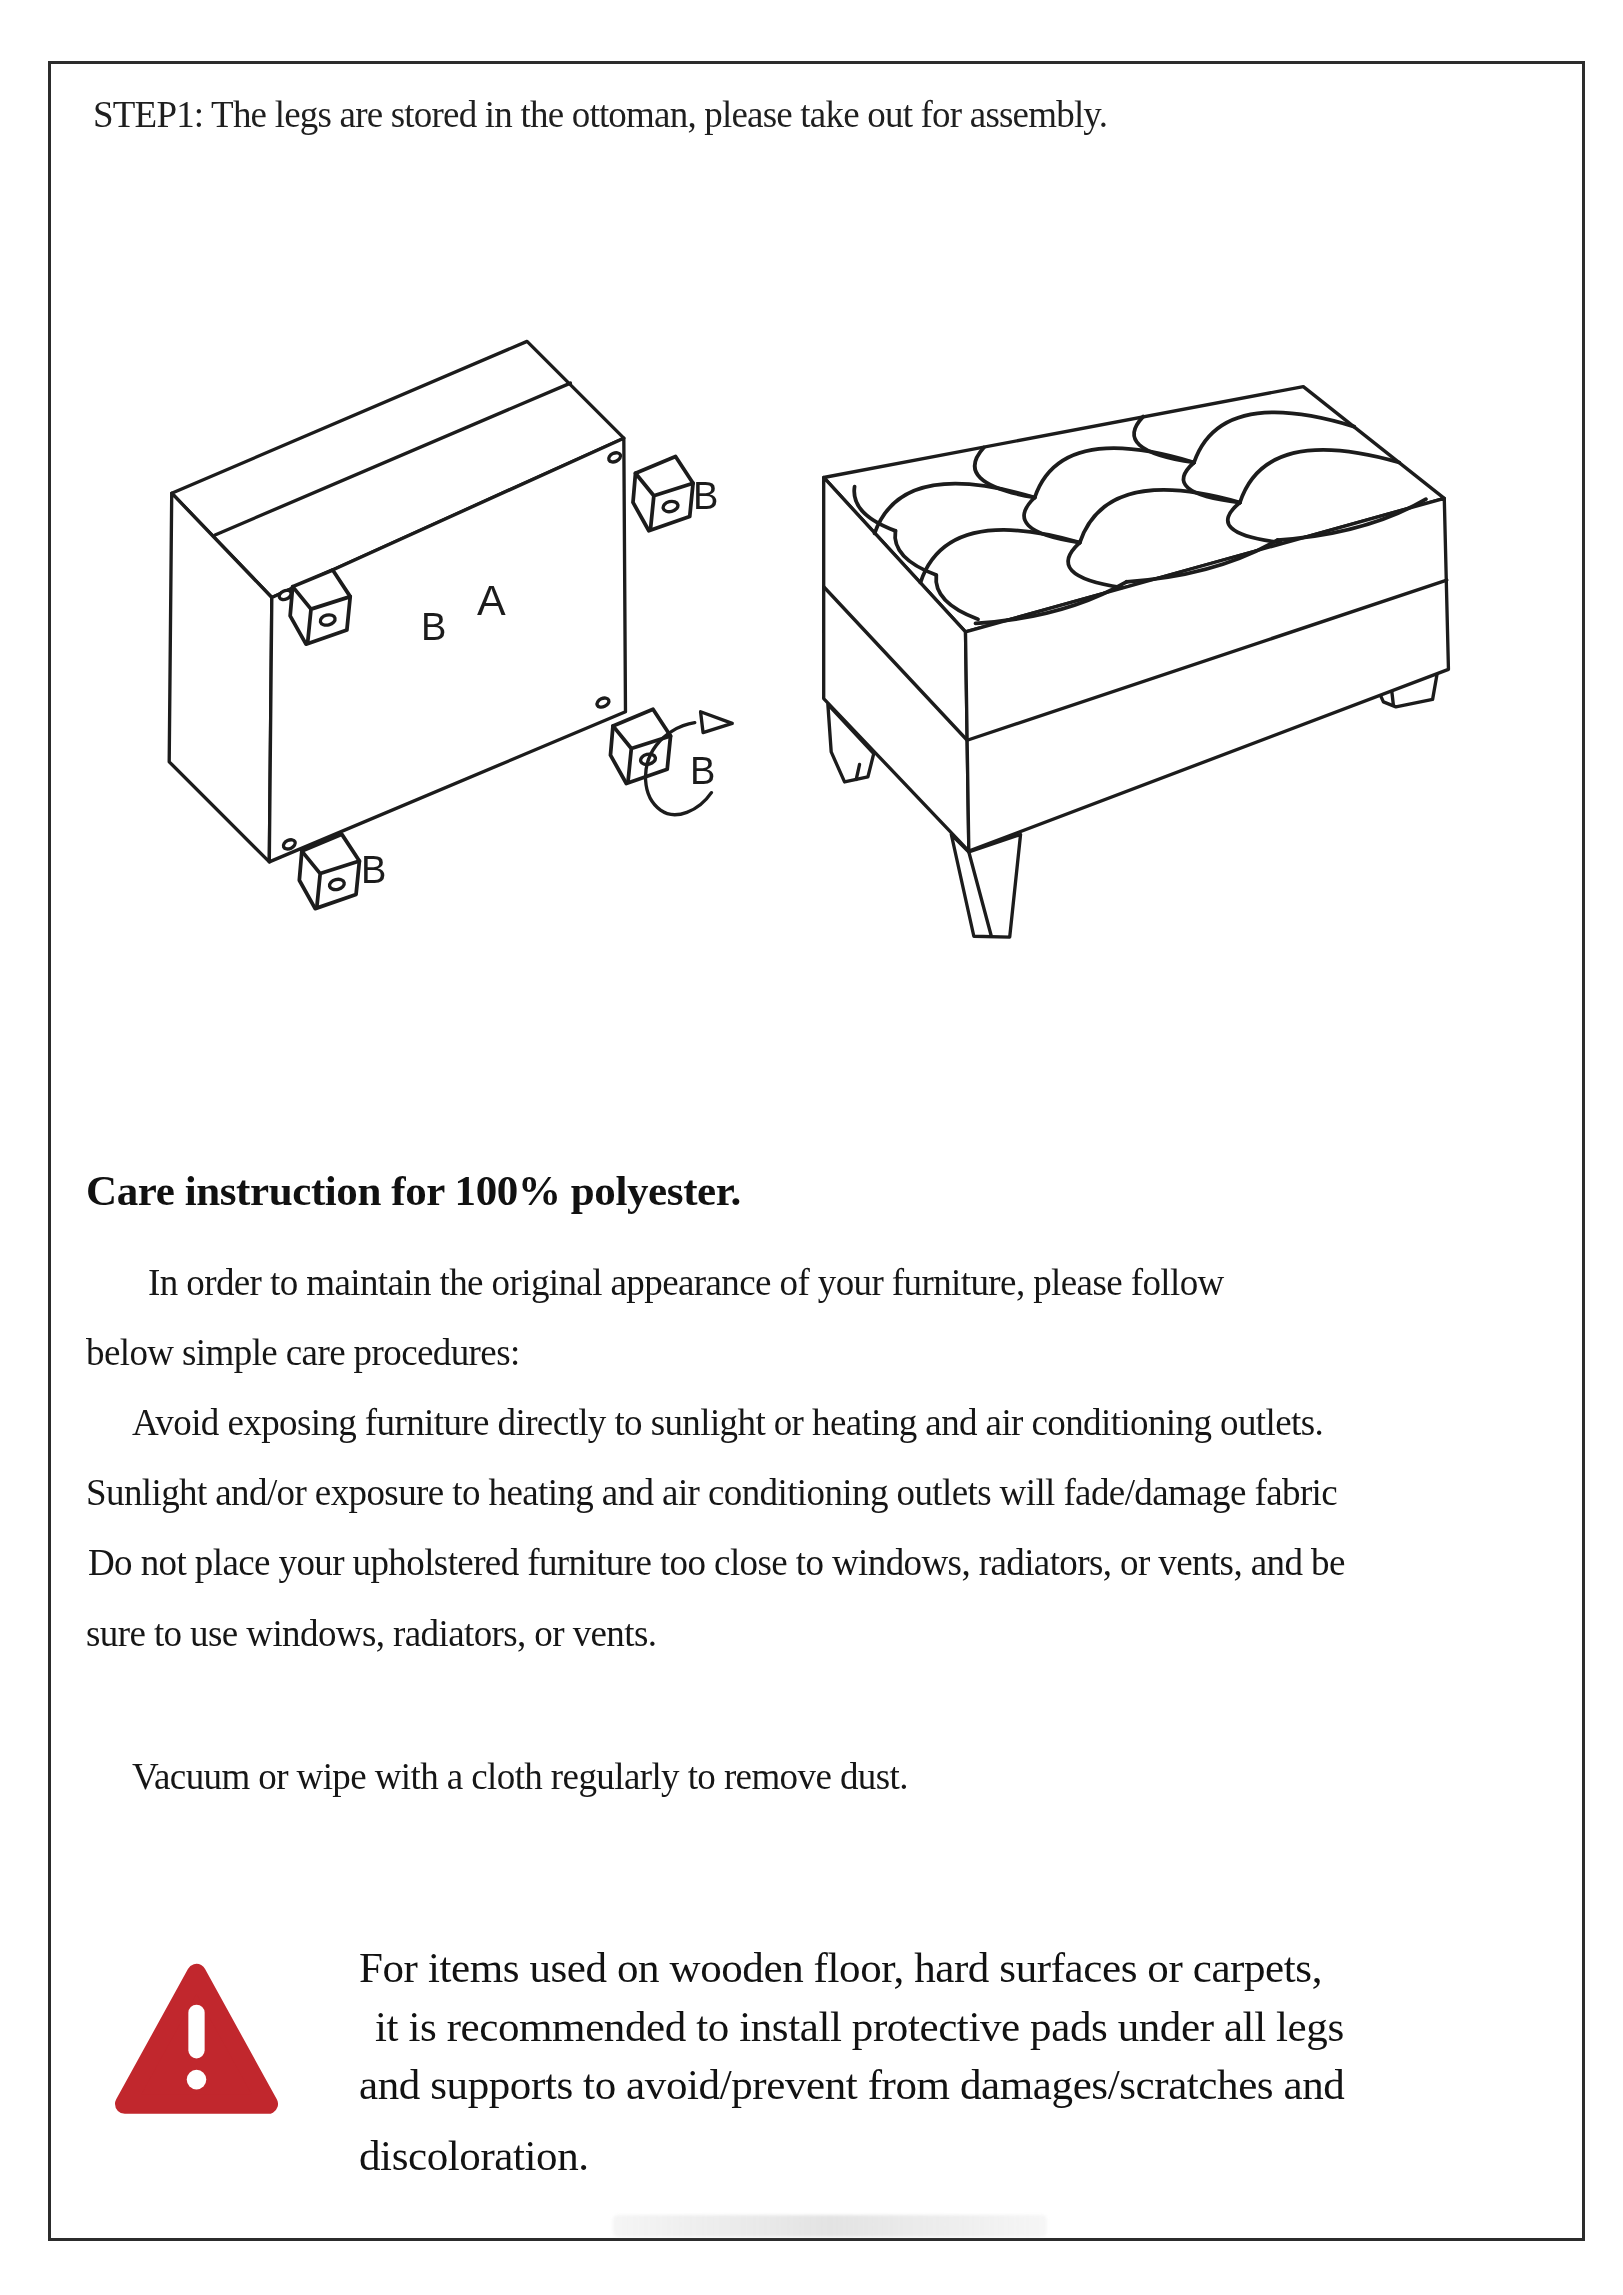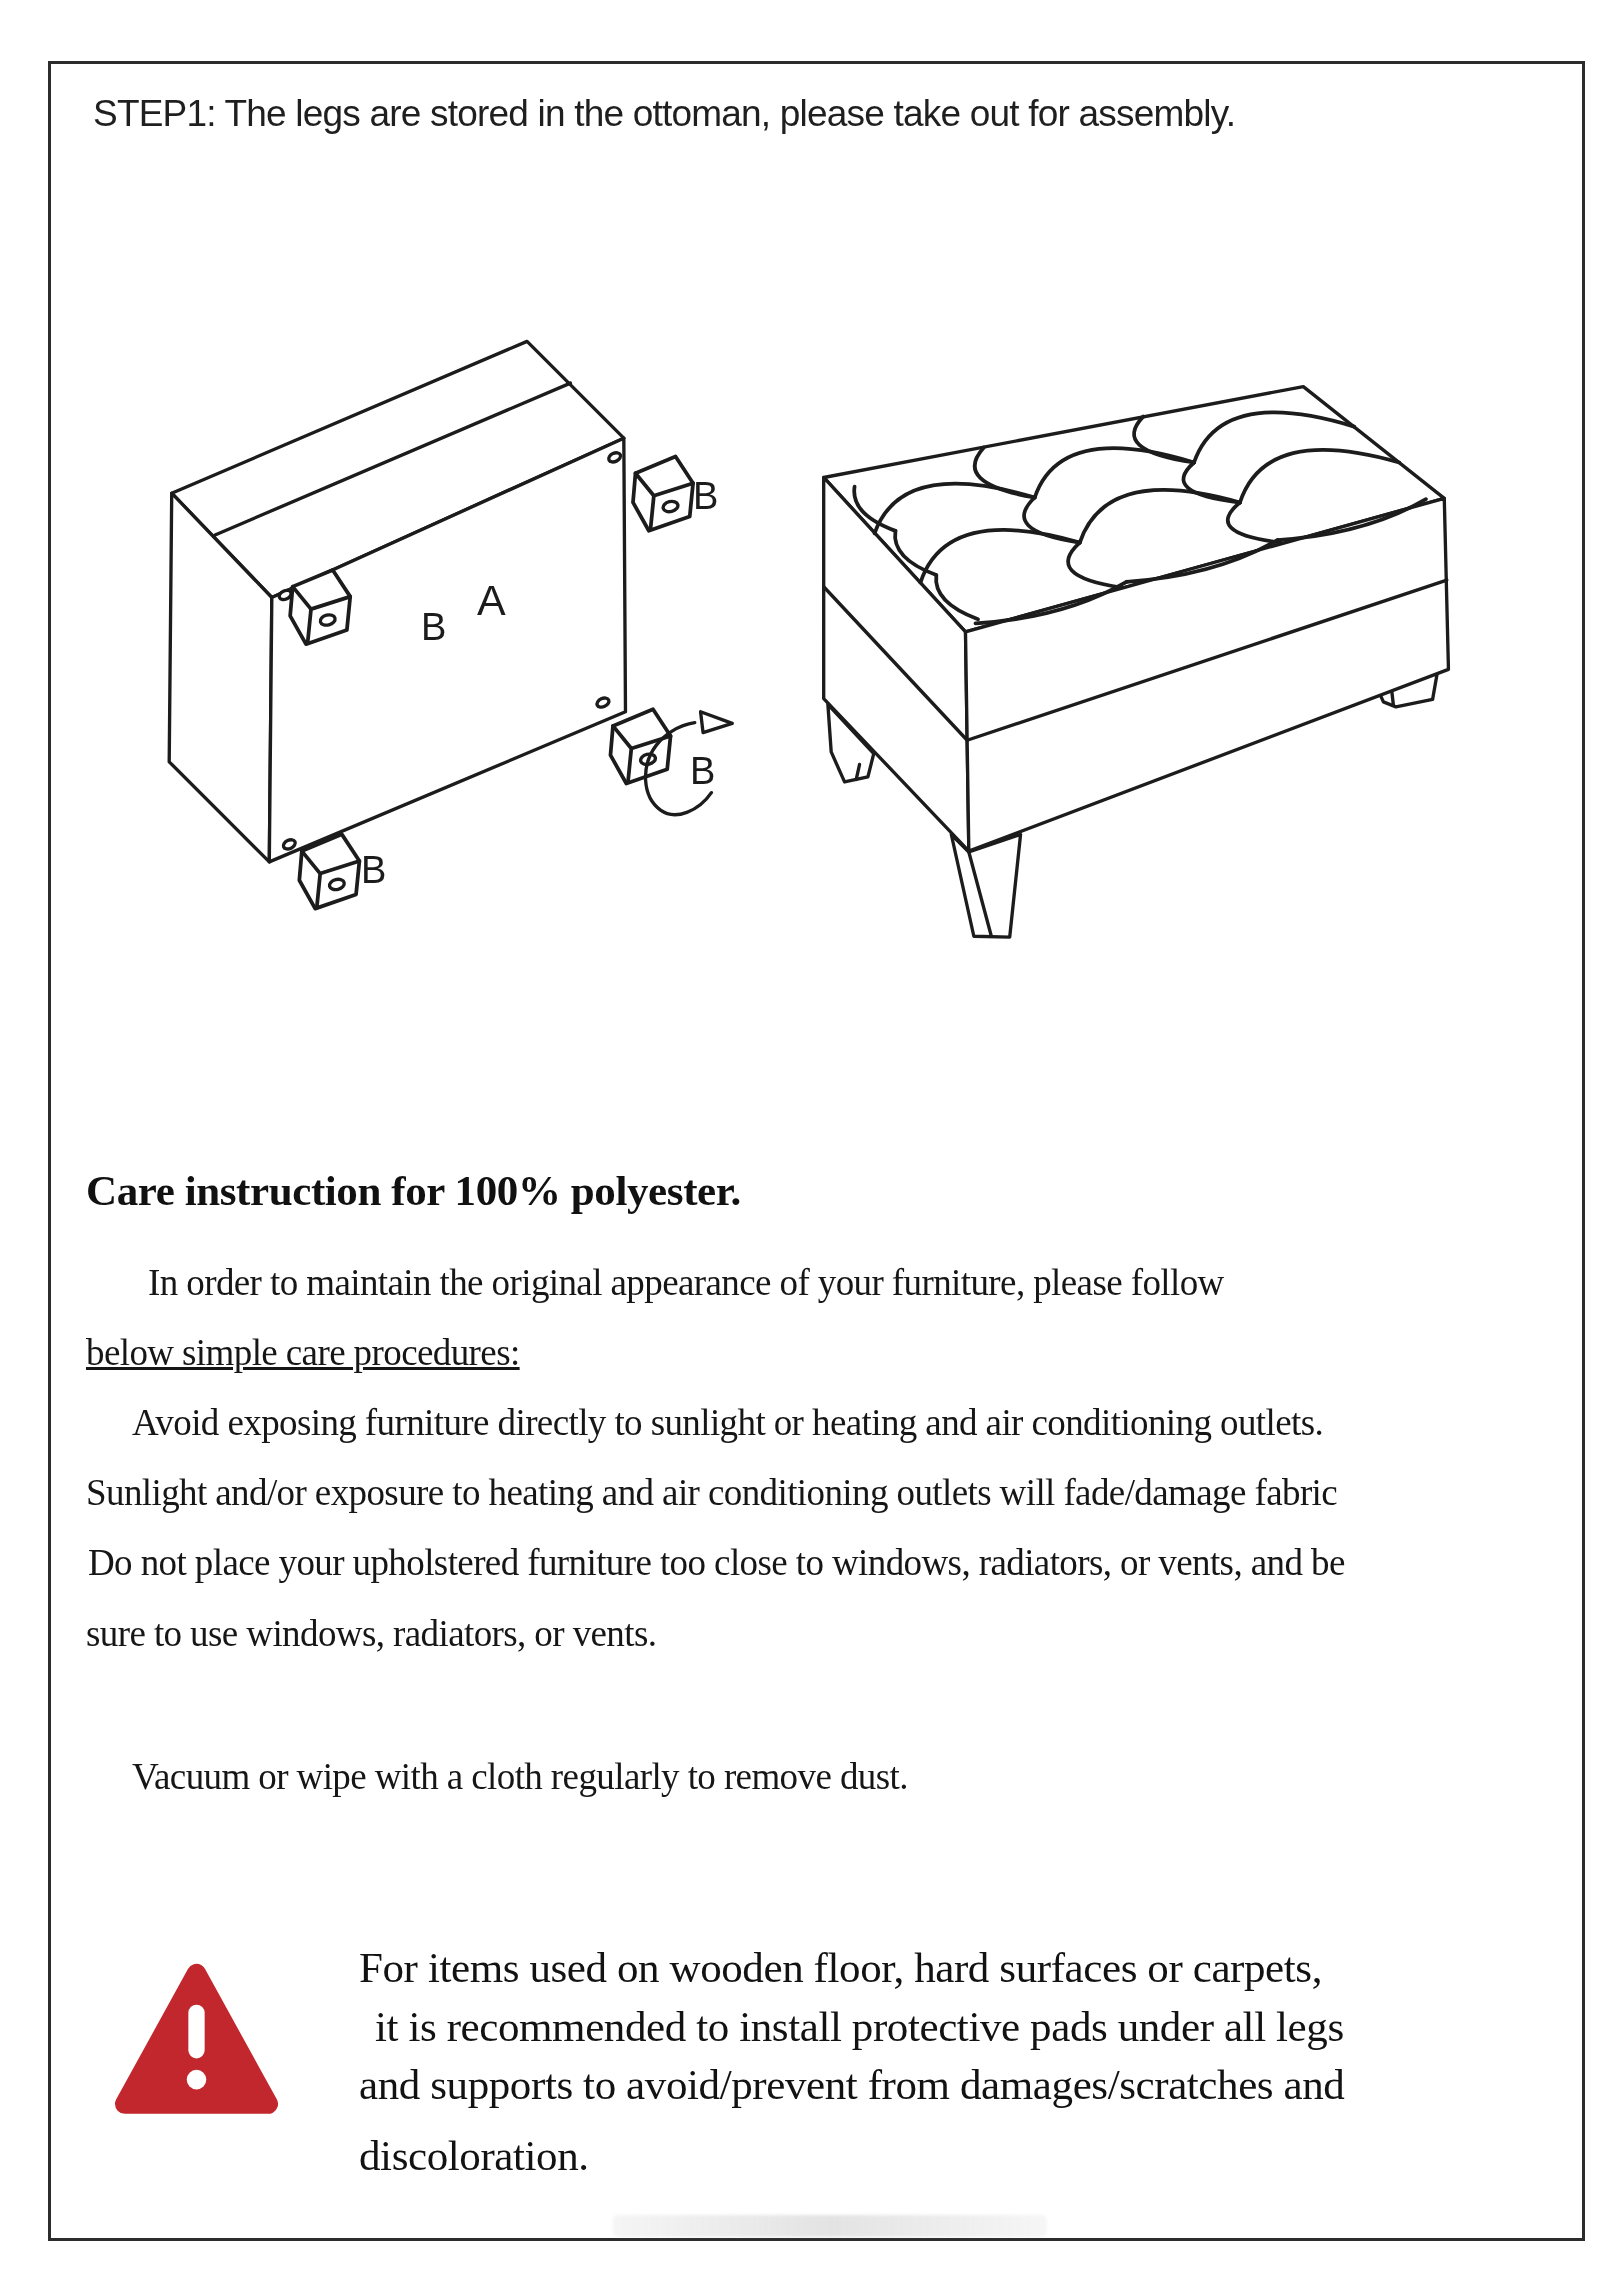--- a/index.html
+++ b/index.html
@@ -6,21 +6,21 @@
   body{
     width:1623px;height:2295px;position:relative;background:#ffffff;
     font-family:"Liberation Serif","DejaVu Serif",serif;color:#181818;overflow:hidden;
   }
   .abs{position:absolute;white-space:nowrap;}
   .page-border{
     position:absolute;left:48px;top:61px;width:1537px;height:2180px;
     border:3.3px solid #2c2c2c;box-sizing:border-box;background:transparent;
   }
   .step-heading{
-    left:93px;top:93px;font-family:Liberation Sans, sans-serif;
+    left:93px;top:93px;font-family:Liberation Serif, serif;
     font-size:37px;letter-spacing:-0.8px;color:#1f1f1f;
   }
   .diagram-svg{position:absolute;}
   .part-label{
     position:absolute;font-family:"Liberation Sans","DejaVu Sans",sans-serif;
     color:#1c1c1c;white-space:nowrap;
   }
   .label-a{font-size:43px;}
   .label-b{font-size:38px;}
   .care-heading{
@@ -108,21 +108,21 @@
       <path d="M1123,689 Q1119,722 1173,742"></path>
       <path d="M1170,747 Q1277,740 1351,697"></path>
       <path d="M1351,697 Q1458,690 1532,647"></path>
       <path d="M1532,647 Q1638,640 1710,598"></path>
     </g>
   </g>
 </svg>
 
 <div class="abs care-heading">Care instruction for 100% polyester.</div>
 <div class="abs care-line" style="left:148px;top:1261px;">In order to maintain the original appearance of your furniture, please follow</div>
-<div class="abs care-line" style="left:86px;top:1331px;text-decoration:underline;">below simple care procedures:</div>
+<div class="abs care-line" style="left:86px;top:1331px;">below simple care procedures:</div>
 <div class="abs care-line" style="left:132px;top:1401px;">Avoid exposing furniture directly to sunlight or heating and air conditioning outlets.</div>
 <div class="abs care-line" style="left:86px;top:1471px;text-align:right;">Sunlight and/or exposure to heating and air conditioning outlets will fade/damage fabric</div>
 <div class="abs care-line" style="left:88px;top:1541px;">Do not place your upholstered furniture too close to windows, radiators, or vents, and be</div>
 <div class="abs care-line" style="left:86px;top:1612px;">sure to use windows, radiators, or vents.</div>
 <div class="abs care-line" style="left:132px;top:1755px;">Vacuum or wipe with a cloth regularly to remove dust.</div>
 
 <svg class="diagram-svg" style="left:115px;top:1959px;" width="163" height="163" viewBox="0 0 200 200">
   <path class="warn-tri" d="M100,18 L188,178 L12,178 Z" stroke-width="24" stroke-linejoin="round" fill="#c1272d"></path>
   <rect x="90" y="56" width="20" height="66" rx="10" fill="#ffffff"></rect>
   <circle cx="100" cy="148" r="12" fill="#ffffff"></circle>

